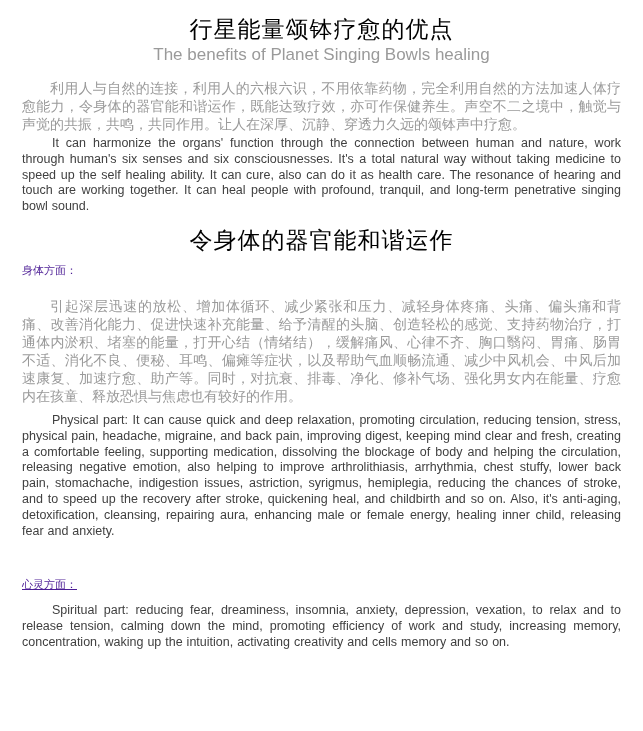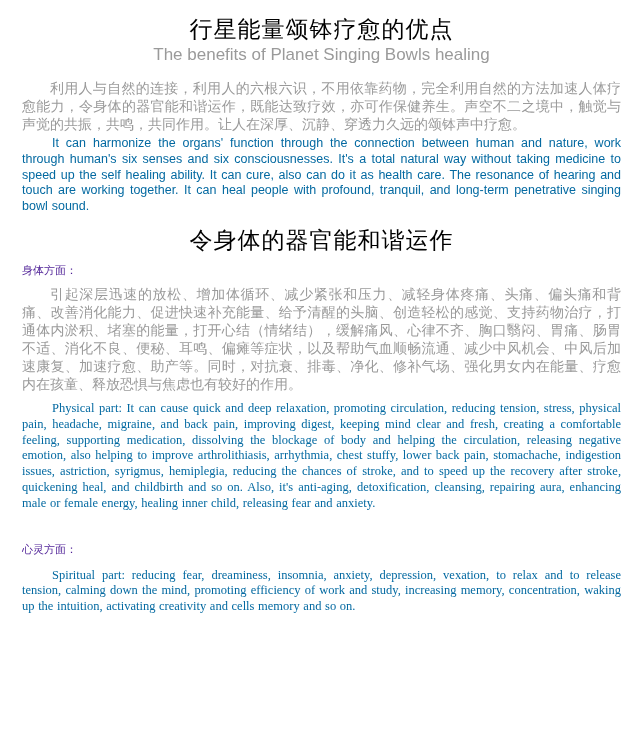--- a/index.html
+++ b/index.html
@@ -21,36 +21,36 @@
     font-size: 17px; line-height: 17px;
     color: #9a9a9a; text-align: center;
     margin: 2px 0 0 0;
   }
   .zh {
     font-size: 14px; line-height: 18px;
     color: #9a9a9a; text-align: justify;
     text-indent: 2em;
     margin: 16px 0 0 0;
   }
-  .zh.no-top { margin-top: 4px; }
+  .zh.no-top { margin-top: 16px; }
   .en {
     font-size: 12.5px; line-height: 15.8px;
-    color: #0369a1; text-align: justify;
+    color: #404040; text-align: justify;
     text-indent: 2.4em;
     margin: 3px 0 0 0;
     word-spacing: 0.5px;
   }
-  .en.gap-top { margin-top: 8px; font-family: Liberation Serif, serif; }
+  .en.gap-top { margin-top: 8px; }
   .section-heading {
     font-size: 11px; line-height: 22px;
     color: #4c1d95; font-weight: 400;
     margin: 4px 0 0 0;
     text-indent: 0;
   }
-  .section-heading.gap-top-lg { margin-top: 26px; }
+  .section-heading.gap-top-lg { margin-top: 34px; text-decoration: underline; }
   .title.gap-top-md { margin-top: 10px; }
 </style>
 </head>
 <body>
 
 <div class="page">
 
   <section>
     <h1 class="title">行星能量颂钵疗愈的优点</h1>
     <div class="subtitle">The benefits of Planet Singing Bowls healing</div>

